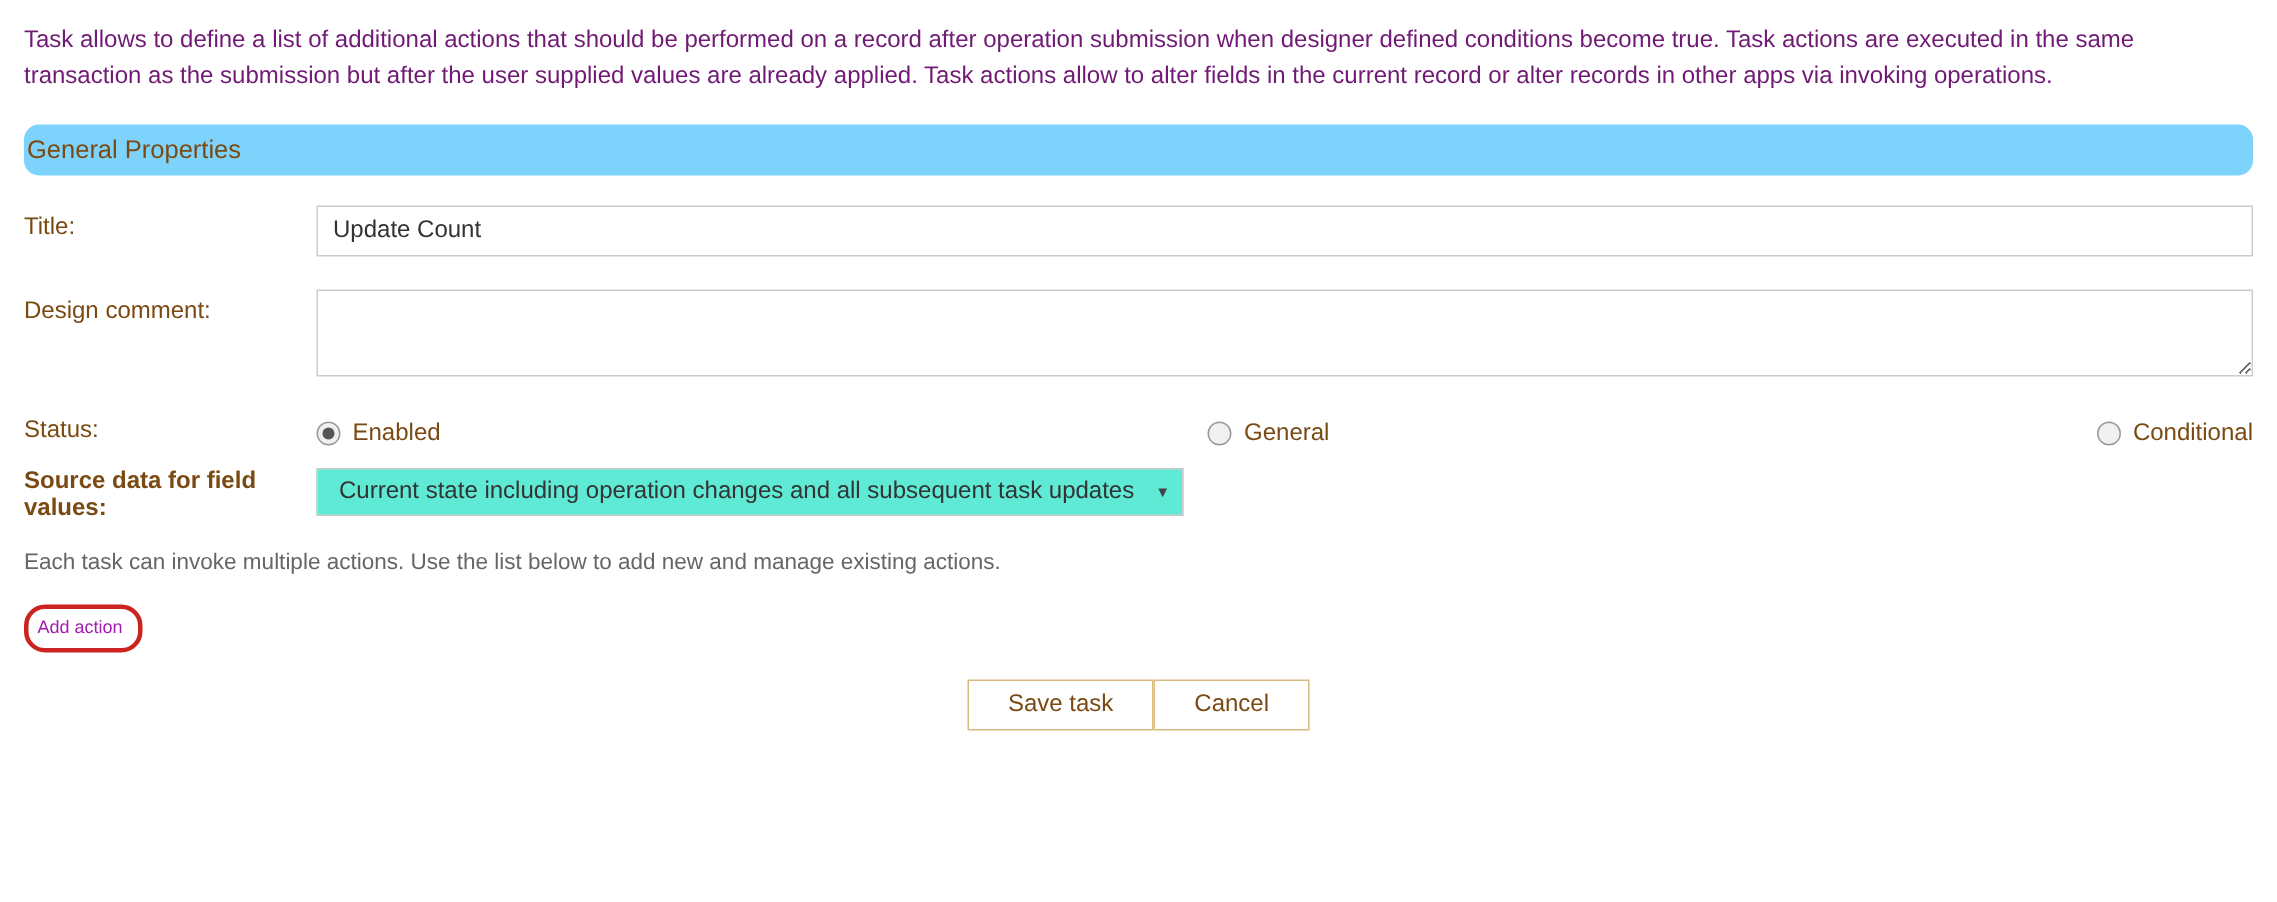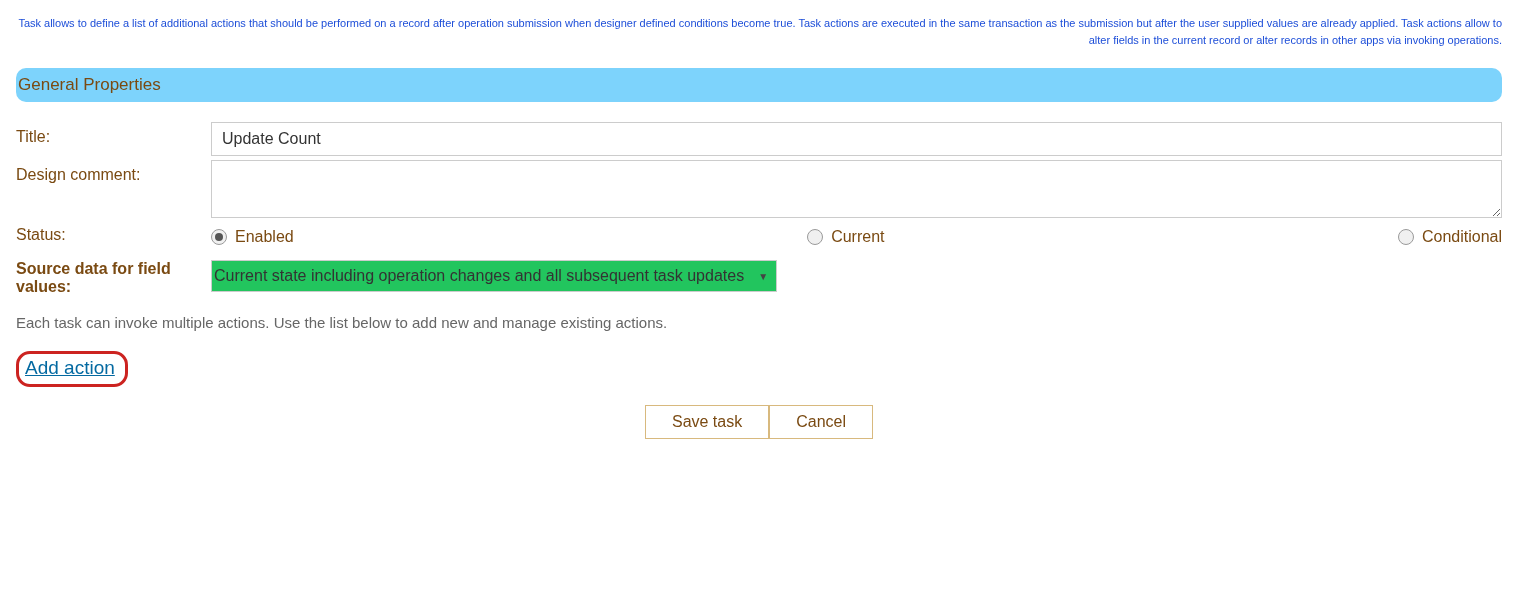--- a/index.html
+++ b/index.html
@@ -17,41 +17,40 @@
   }
   .task-line {
     color: #7a4a12;
     font-size: 17px;
     margin-bottom: 10px;
   }
   .task-line .task-name {
     font-weight: bold;
   }
   .task-desc {
-    font-size: 11px;
+    font-size: 16px;
     line-height: 1.5;
-    color: #1d4ed8;
+    color: #701a75;
     margin-bottom: 20px;
-    text-align: right;
   }
 
   .section-header {
     background: #7dd3fc;
     color: #7a4a12;
     font-size: 17px;
     padding: 7px 2px;
     box-sizing: border-box;
     margin-bottom: 20px;
     border-radius: 10px;
   }
 
   .form-row {
     display: flex;
     align-items: flex-start;
-    margin-bottom: 4px;
+    margin-bottom: 22px;
   }
   .form-label {
     width: 195px;
     flex: 0 0 195px;
     color: #7a4a12;
     font-size: 16px;
     padding-top: 6px;
   }
   .form-control {
     flex: 1 1 auto;
@@ -113,25 +112,25 @@
     border-radius: 50%;
     top: 3px;
     left: 3px;
   }
 
   .select-wrap {
     display: inline-flex;
     align-items: center;
     border: 1px solid #cccccc;
     height: 30px;
-    padding: 0 8px 0 2px;
+    padding: 0 8px 0 14px;
     font-size: 16px;
     color: #333;
     cursor: pointer;
-    background: #22c55e;
+    background: #5eead4;
   }
   .select-wrap .caret {
     margin-left: 14px;
     font-size: 10px;
     color: #444;
   }
 
   .help-line {
     font-size: 15px;
     color: #666666;
@@ -151,23 +150,22 @@
   .col-data-source { flex: 1 1 auto; }
 
   .add-action-wrap {
     margin-top: 14px;
     display: inline-block;
     border: 3px solid #cc2320;
     border-radius: 14px;
     padding: 3px 10px 5px 6px;
   }
   .add-action-link {
-    color: #0369a1;
-    text-decoration: underline;
-    font-size: 19px;
+    color: #a21caf;
+    font-size: 12px;
     cursor: pointer;
   }
 
   .button-row {
     margin-top: 18px;
     display: flex;
     justify-content: center;
   }
   .btn {
     border: 1px solid #d8b97e;
@@ -209,21 +207,21 @@
   <div class="form-row" style="margin-bottom:14px;">
     <div class="form-label" style="padding-top:0;">Status:</div>
     <div class="form-control">
       <div class="radio-row">
         <label class="radio-opt">
           <span class="radio-shape checked"></span>
           <span>Enabled</span>
         </label>
         <label class="radio-opt">
           <span class="radio-shape"></span>
-          <span>Current</span>
+          <span>General</span>
         </label>
         <label class="radio-opt">
           <span class="radio-shape"></span>
           <span>Conditional</span>
         </label>
       </div>
     </div>
   </div>
 
   

